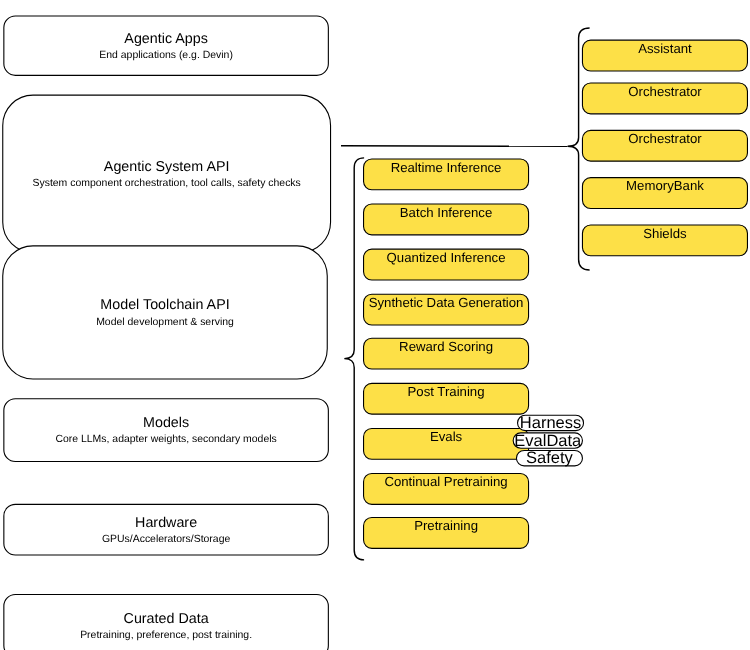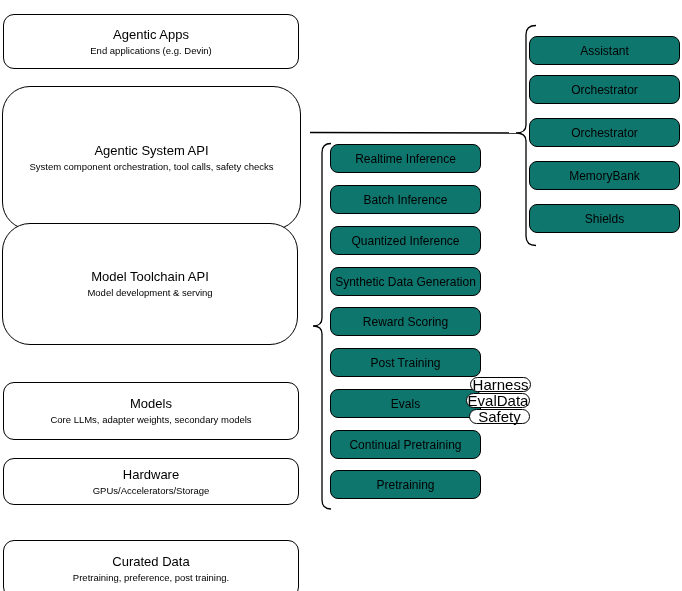--- a/index.html
+++ b/index.html
@@ -36,23 +36,22 @@
   .r10 { border-radius: 11px; margin-top: 10px; }
   .r28 { border-radius: 28px; }
   .lbox .title { font-size: 13px; line-height: 15px; }
   .lbox .subtitle { font-size: 9.5px; line-height: 12px; margin-top: 3px; }
 
   .mbox, .rbox {
     position: absolute;
     height: 29px;
     border: 1.4px solid #000000;
     border-radius: 8px;
-    background: #0f766e;
+    background: #fde047;
     display: flex;
-    align-items: center;
     justify-content: center;
     font-size: 12px;
     box-sizing: border-box;
     z-index: 1;
   }
   .mbox { left: 330px; width: 151px; }
   .rbox { left: 529px; width: 151px; }
 
   .pill {
     position: absolute;
@@ -91,21 +90,21 @@
   <div class="lbox r28" style="top:86px;height:144px;width:299px;left:2px">
     <div class="title">Agentic System API</div>
     <div class="subtitle">System component orchestration, tool calls, safety checks</div>
   </div>
 
   <div class="lbox r28" style="top:223px;height:122px;left:2px">
     <div class="title">Model Toolchain API</div>
     <div class="subtitle">Model development &amp; serving</div>
   </div>
 
-  <div class="lbox r10" style="top:372px;height:58px">
+  <div class="lbox r10" style="top:352px;height:58px">
     <div class="title">Models</div>
     <div class="subtitle">Core LLMs, adapter weights, secondary models</div>
   </div>
 
   <div class="lbox r10" style="top:448px;height:47px">
     <div class="title">Hardware</div>
     <div class="subtitle">GPUs/Accelerators/Storage</div>
   </div>
 
   <div class="lbox r10" style="top:530px;height:58px">

